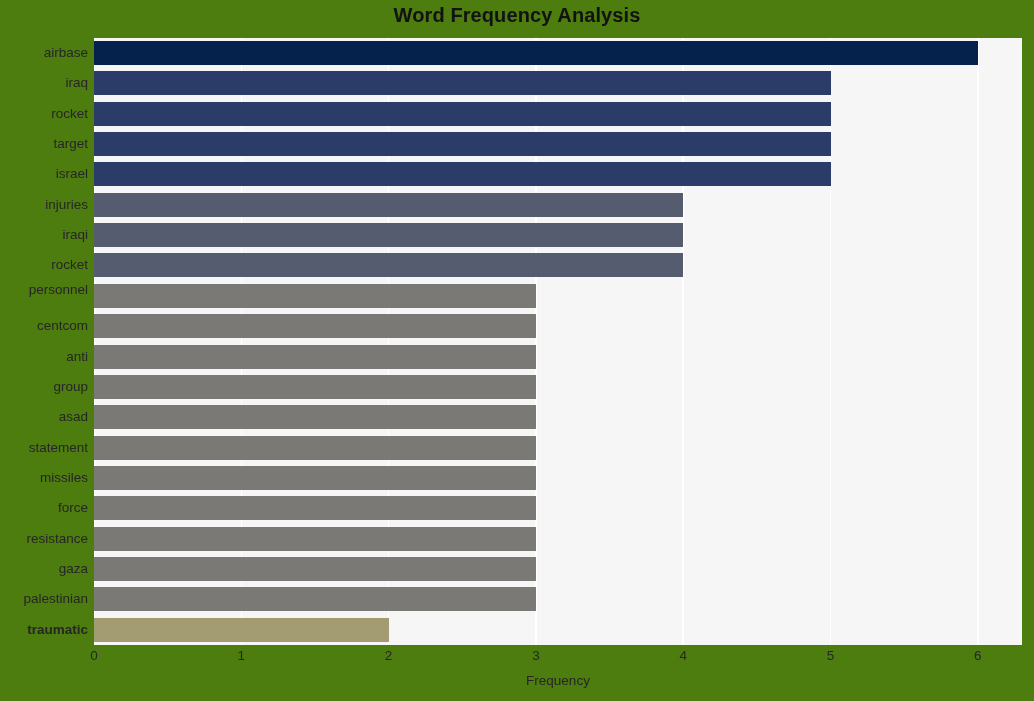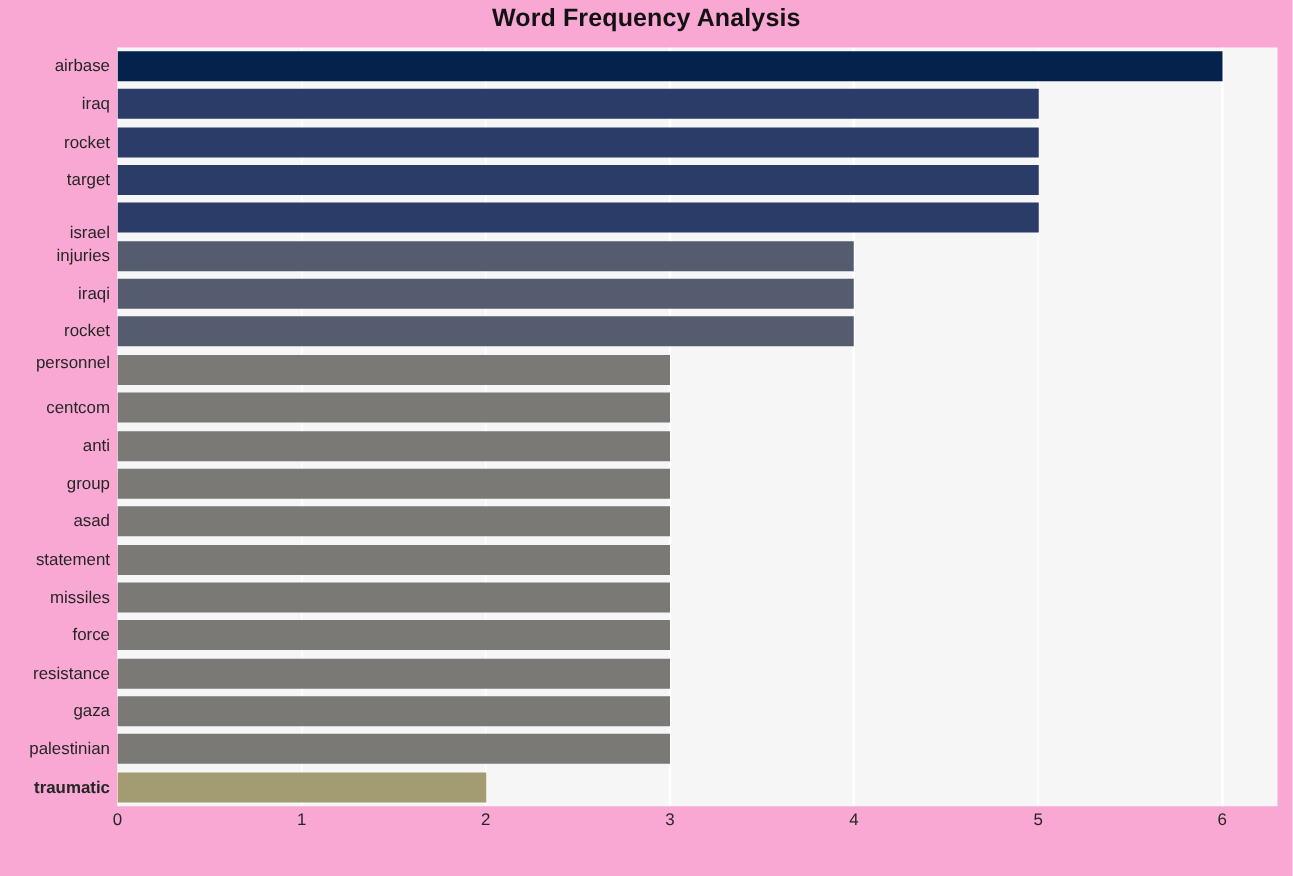--- a/index.html
+++ b/index.html
@@ -10,21 +10,21 @@
   body {
     width: 1034px;
     height: 701px;
     font-family: "Liberation Sans", sans-serif;
     overflow: hidden;
   }
   #figure {
     position: relative;
     width: 1034px;
     height: 701px;
-    background: #f9a8d4;
+    background: #4d7c0f;
   }
   #chart-title {
     position: absolute;
     left: 0;
     top: 4px;
     width: 1034px;
     text-align: center;
     font-size: 20px;
     font-weight: bold;
     color: #121212;
@@ -182,21 +182,21 @@
           <div class="bar" title="traumatic: 2" style="width: 294.603px; background: rgb(163, 156, 114); height: 24.05px;"></div>
         </div>
       </div>
   </div>
 
   <div id="y-axis-labels">
       <div class="y-tick-label" style="top: 0px; height: 30.35px; line-height: 30.35px;">airbase</div>
       <div class="y-tick-label" style="top: 30.35px; height: 30.35px; line-height: 30.35px;">iraq</div>
       <div class="y-tick-label" style="top: 60.7px; height: 30.35px; line-height: 30.35px;">rocket</div>
       <div class="y-tick-label" style="top: 91.05px; height: 30.35px; line-height: 30.35px;">target</div>
-      <div class="y-tick-label" style="top: 133px; height: 30.35px; line-height: 30.35px; text-align: right;">israel</div>
+      <div class="y-tick-label" style="top: 121px; height: 30.35px; line-height: 30.35px; text-align: right;">israel</div>
       <div class="y-tick-label" style="top: 151.75px; height: 30.35px; line-height: 30.35px;">injuries</div>
       <div class="y-tick-label" style="top: 182.1px; height: 30.35px; line-height: 30.35px;">iraqi</div>
       <div class="y-tick-label" style="top: 212.45px; height: 30.35px; line-height: 30.35px;">rocket</div>
       <div class="y-tick-label" style="top: 237px; height: 30.35px; line-height: 30.35px;">personnel</div>
       <div class="y-tick-label" style="top: 273.15px; height: 30.35px; line-height: 30.35px; margin-left: 28px;">centcom</div>
       <div class="y-tick-label" style="top: 303.5px; height: 30.35px; line-height: 30.35px;">anti</div>
       <div class="y-tick-label" style="top: 333.85px; height: 30.35px; line-height: 30.35px;">group</div>
       <div class="y-tick-label" style="top: 364.2px; height: 30.35px; line-height: 30.35px; text-align: center;">asad</div>
       <div class="y-tick-label" style="top: 394.55px; height: 30.35px; line-height: 30.35px;">statement</div>
       <div class="y-tick-label" style="top: 424.9px; height: 30.35px; line-height: 30.35px;">missiles</div>
@@ -210,14 +210,15 @@
   <div id="x-axis-labels">
       <div class="x-tick-label" style="left: 94px;">0</div>
       <div class="x-tick-label" style="left: 241.302px;">1</div>
       <div class="x-tick-label" style="left: 388.603px;">2</div>
       <div class="x-tick-label" style="left: 535.905px;">3</div>
       <div class="x-tick-label" style="left: 683.206px;">4</div>
       <div class="x-tick-label" style="left: 830.508px;">5</div>
       <div class="x-tick-label" style="left: 977.81px;">6</div>
     </div>
 
+  <div id="x-axis-title">Frequency</div>
 
 </div>
 
 </body></html>

